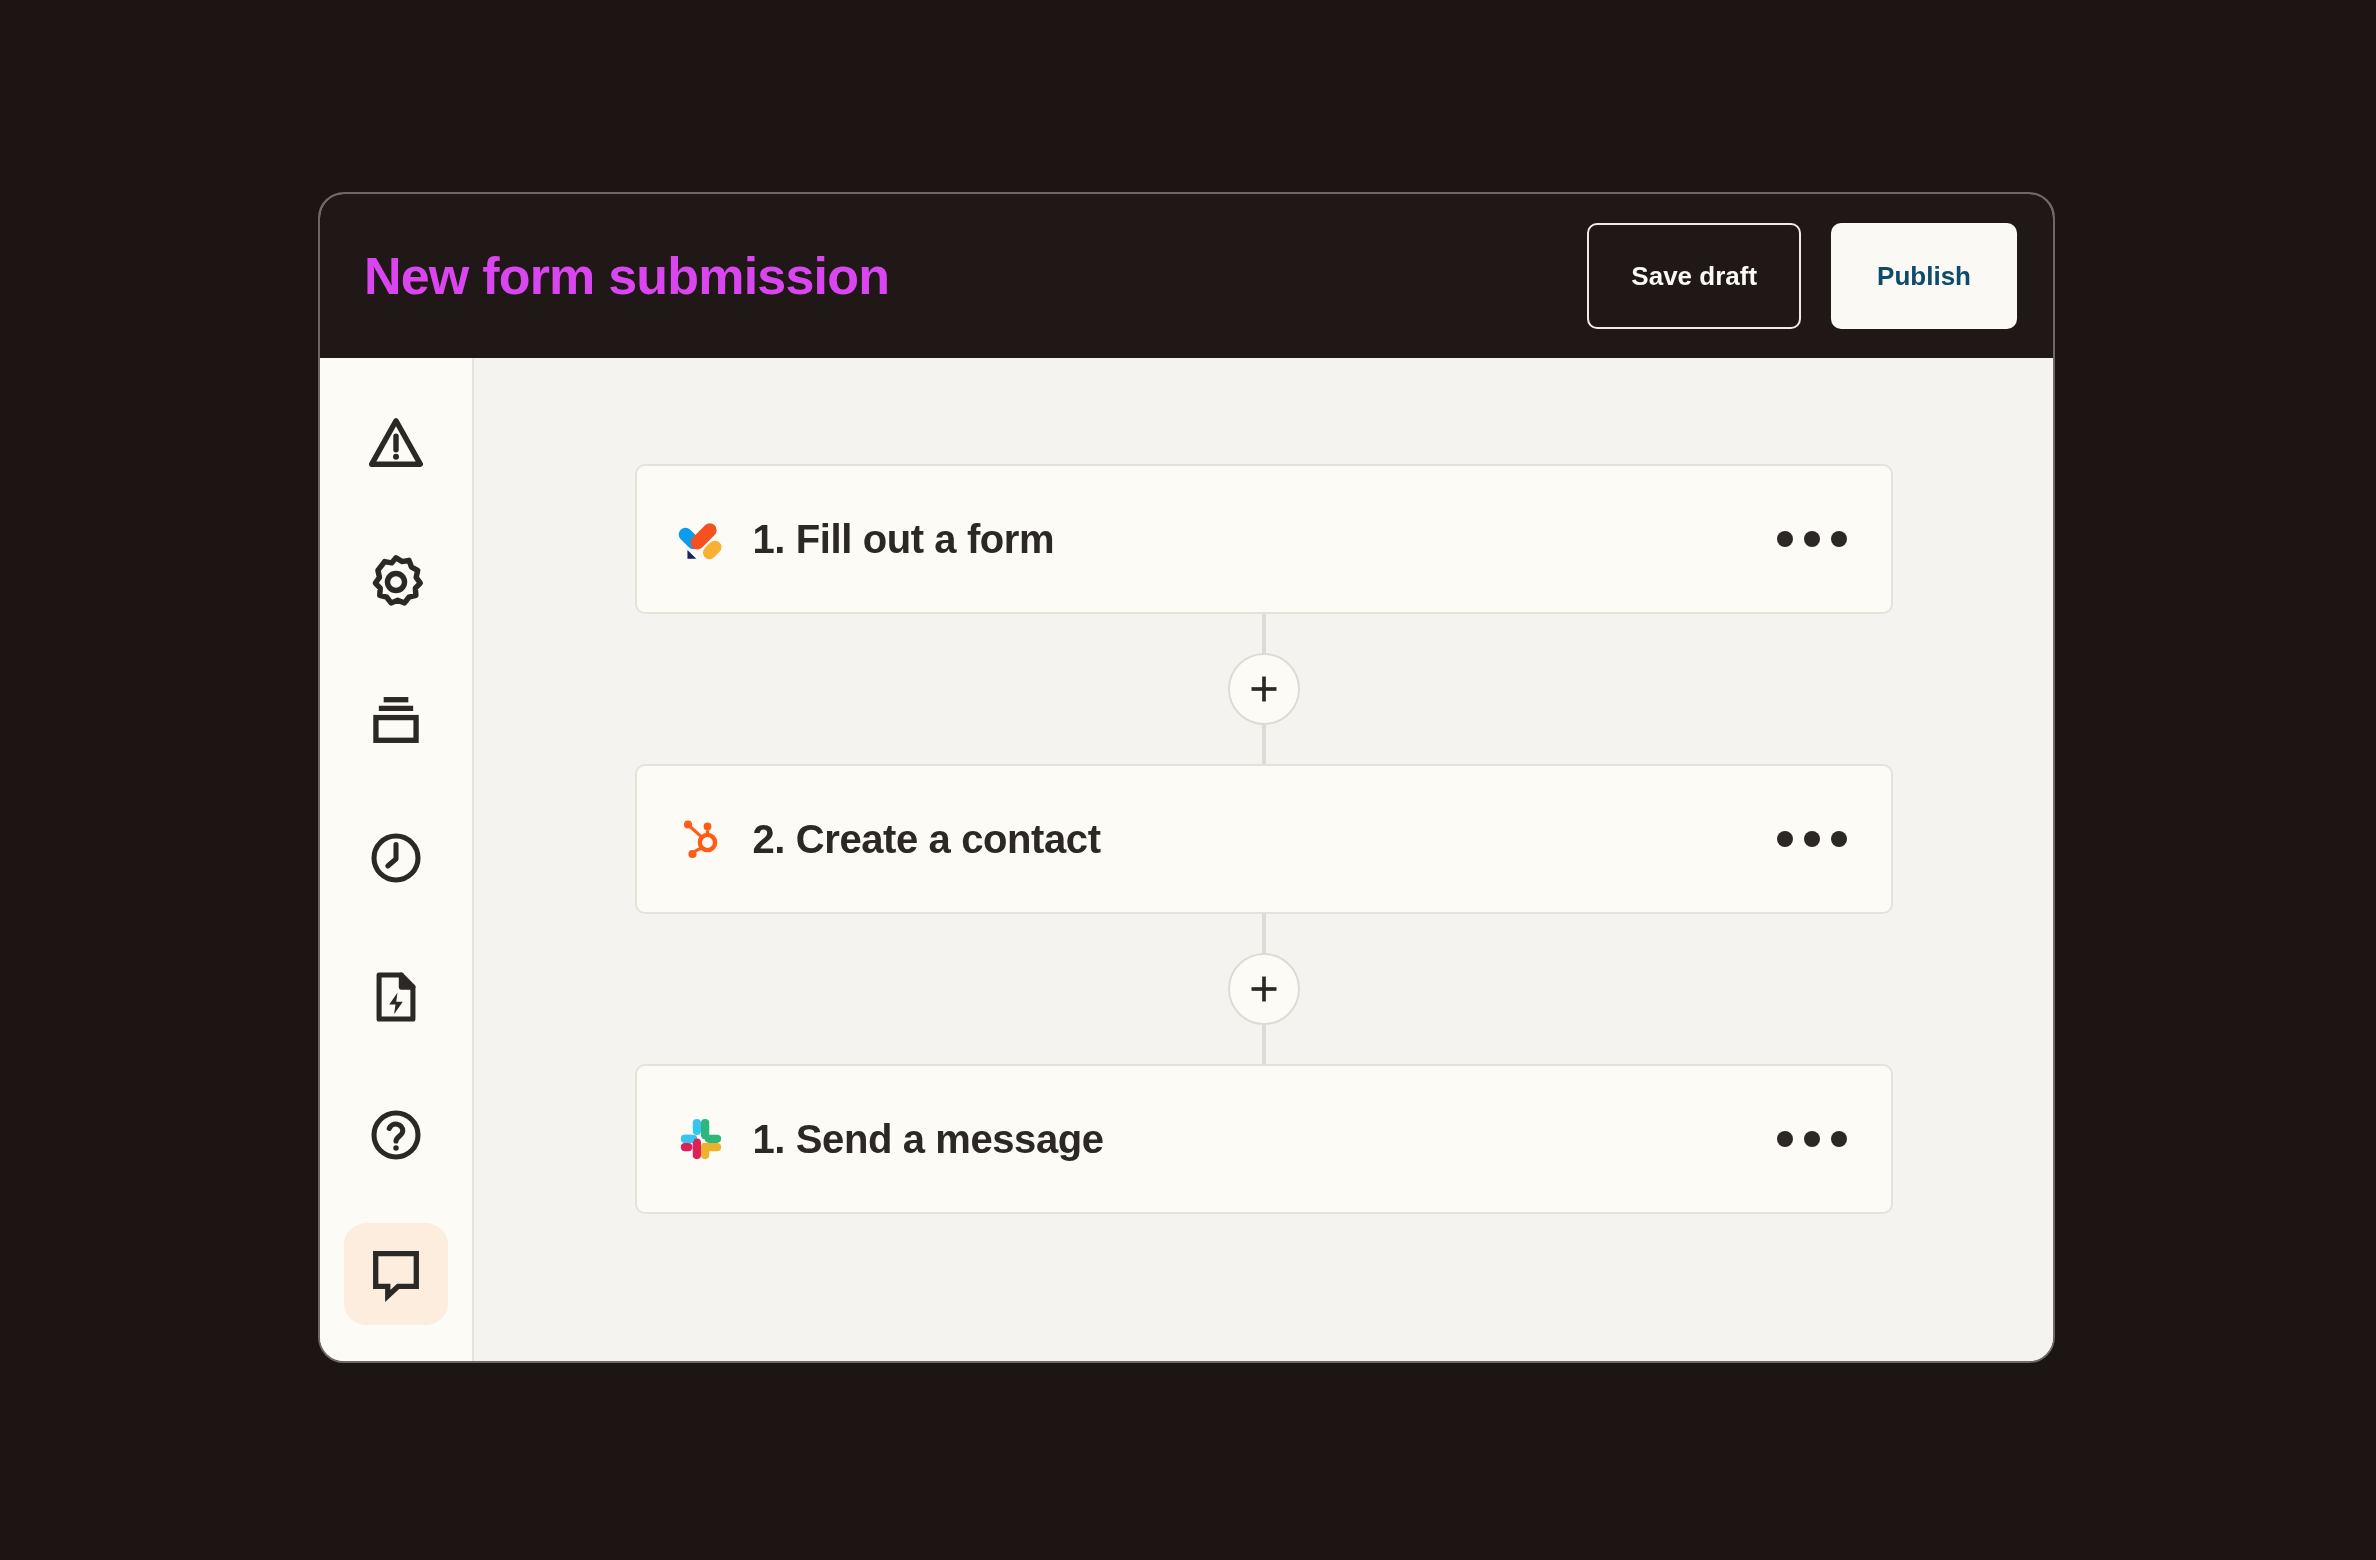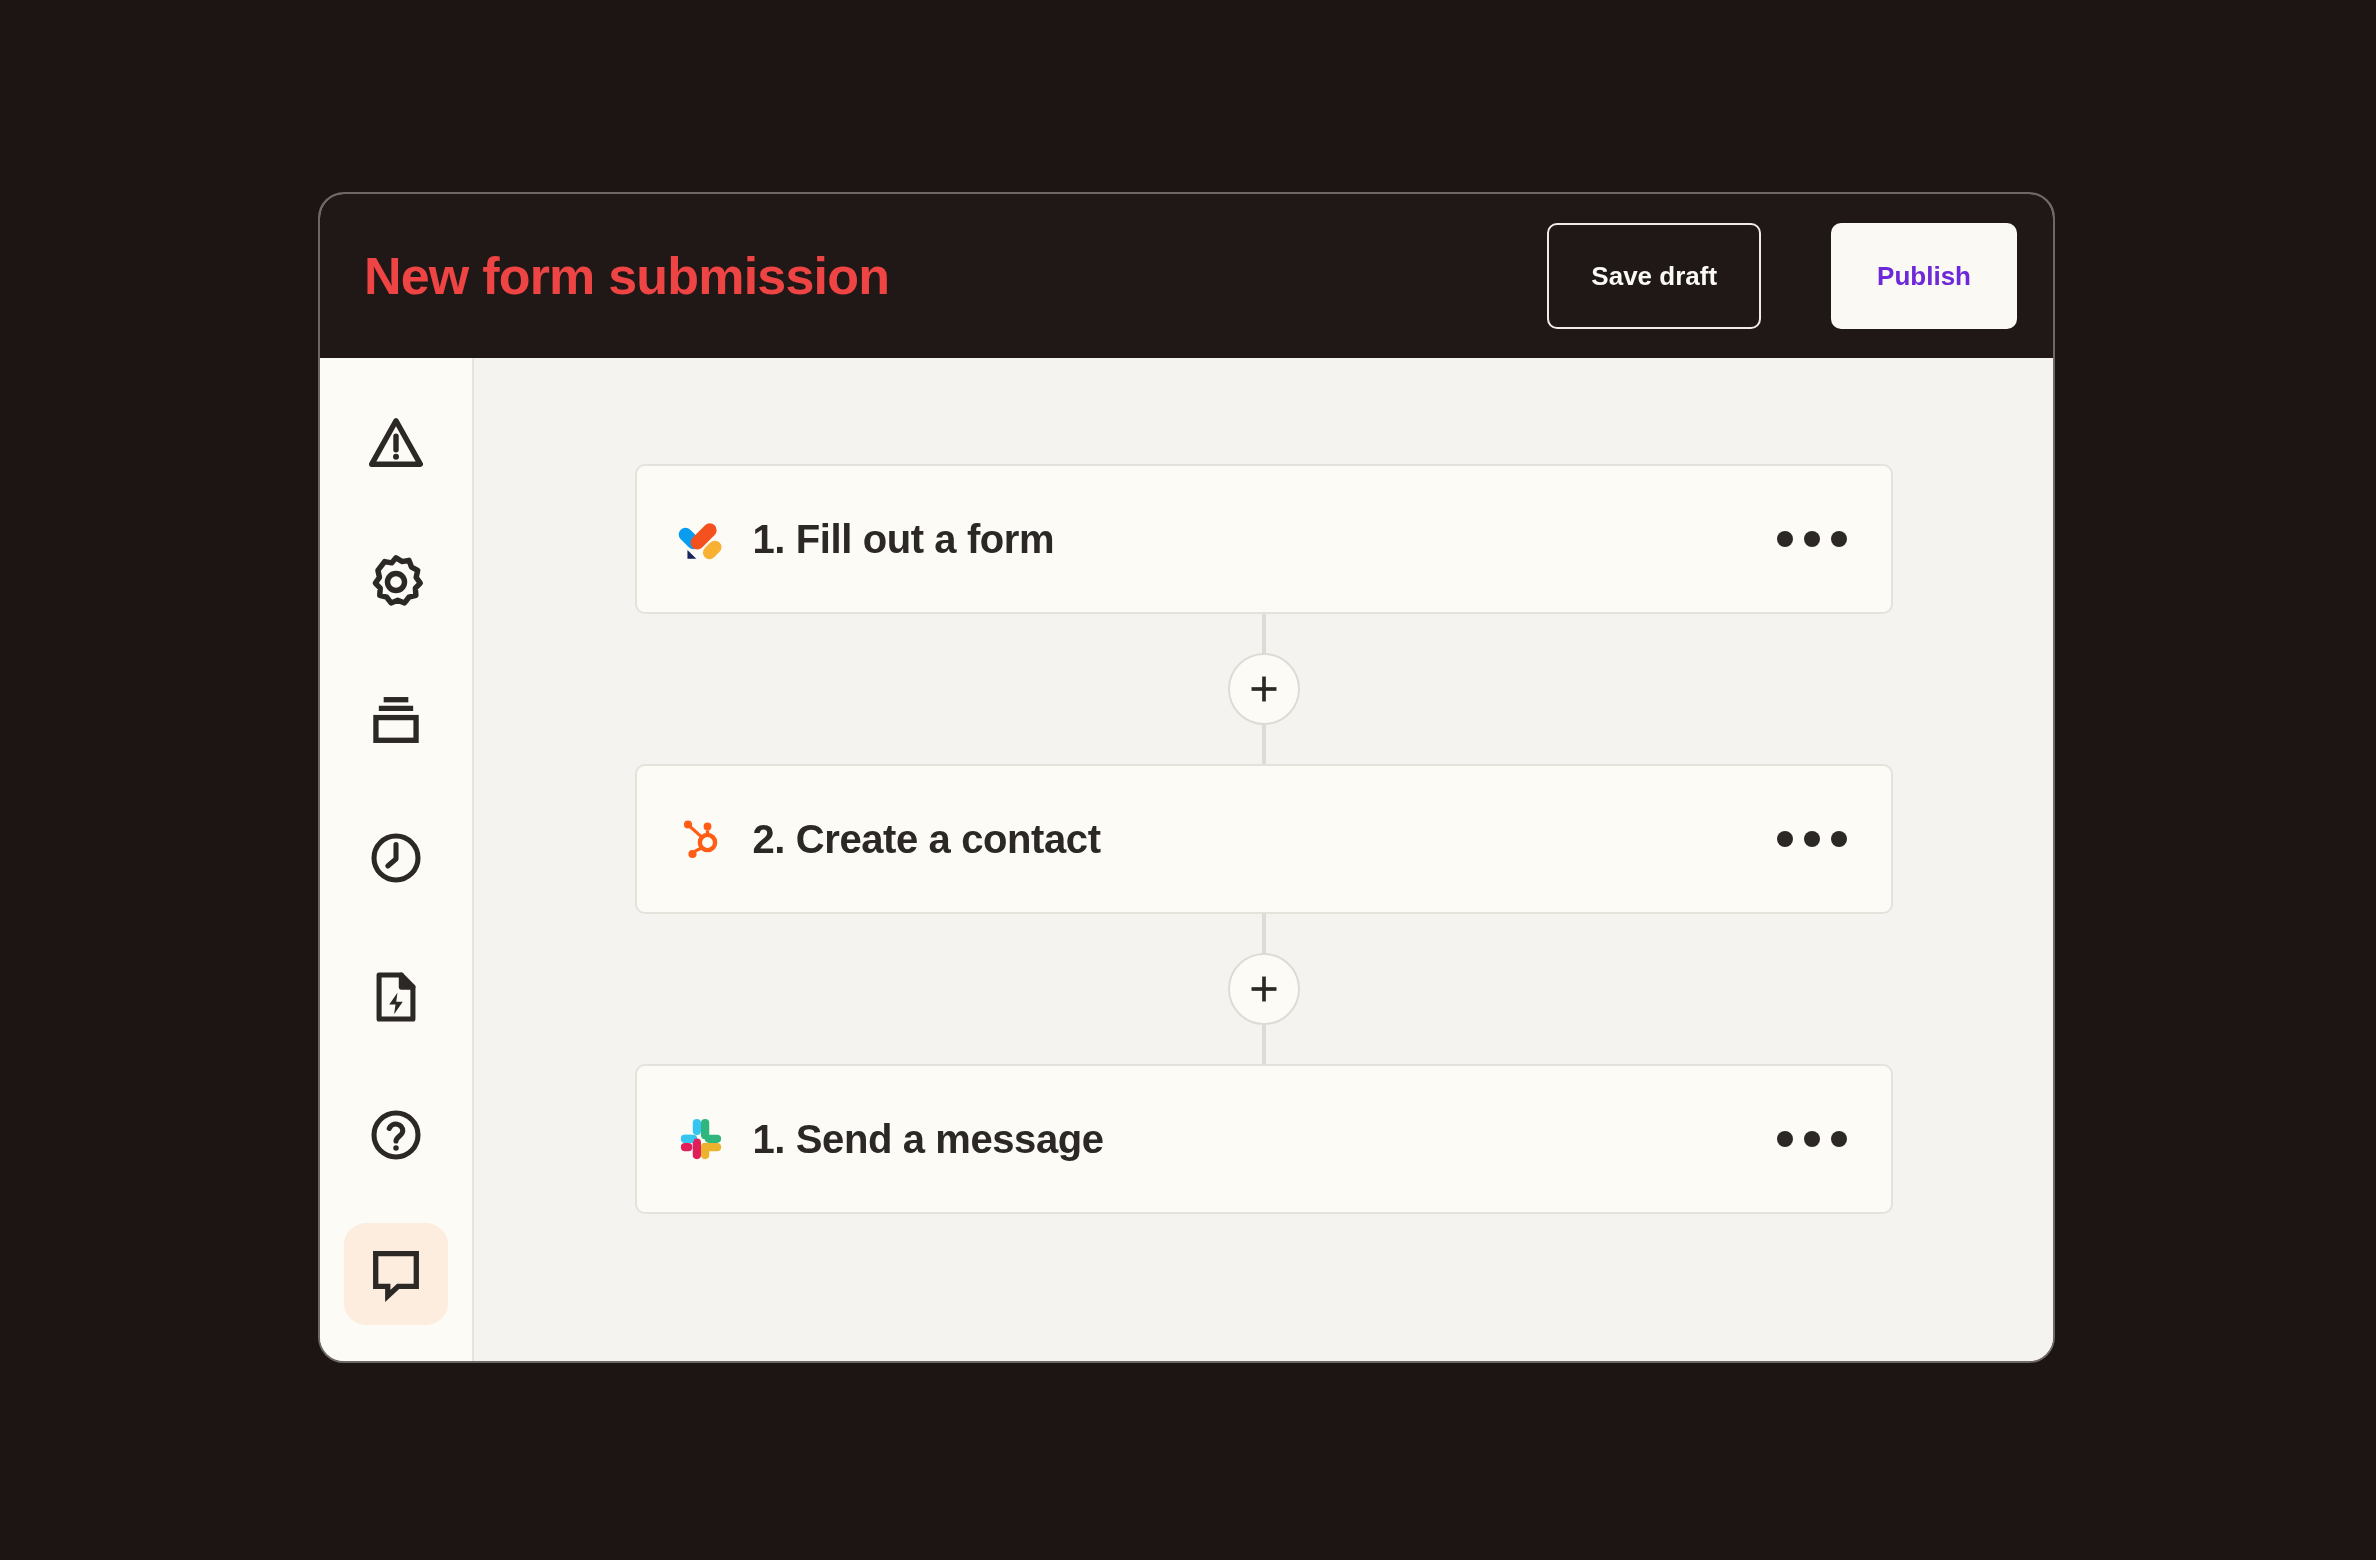--- a/index.html
+++ b/index.html
@@ -36,21 +36,21 @@
   
   .header {
     height: 164px;
     background: #1F1816;
     display: flex;
     align-items: center;
     padding: 0 36px 0 44px;
     flex: 0 0 auto;
   }
   .app-title {
-    color: #ef4444;
+    color: #d946ef;
     font-size: 52px;
     font-weight: bold;
     letter-spacing: -0.8px;
     white-space: nowrap;
   }
   .header-actions {
     margin-left: auto;
     display: flex;
     align-items: center;
     gap: 30px;
@@ -68,24 +68,23 @@
     white-space: nowrap;
   }
   .btn-save {
     background: #1F1816;
     color: #FBF9F4;
     border: 2px solid #EFEBE5;
     padding: 0 42px;
   }
   .btn-publish {
     background: #FBF9F4;
-    color: #6d28d9;
+    color: #0c4a6e;
     border: 2px solid #FBF9F4;
     padding: 7px 44px;
-    margin-left: 40px;
   }
 
   
   .body-area {
     flex: 1 1 auto;
     display: flex;
     min-height: 0;
   }
 
   

